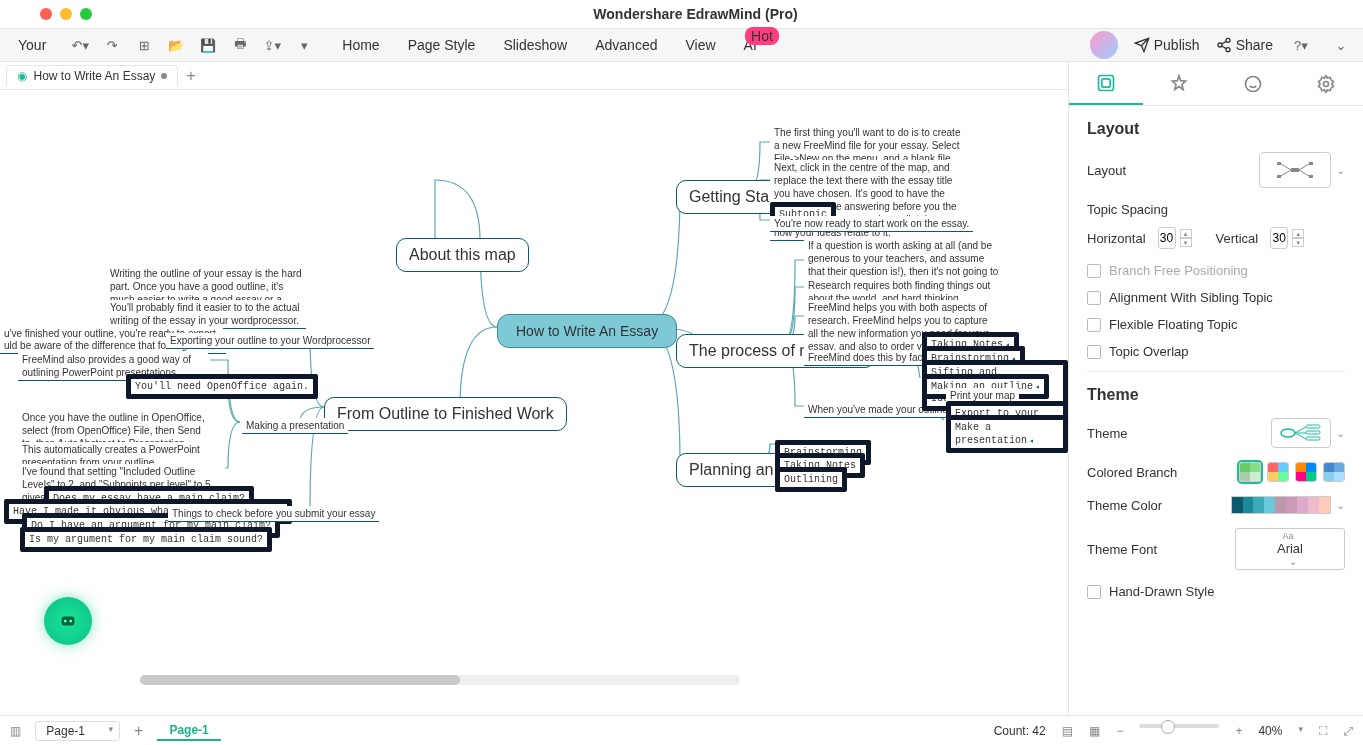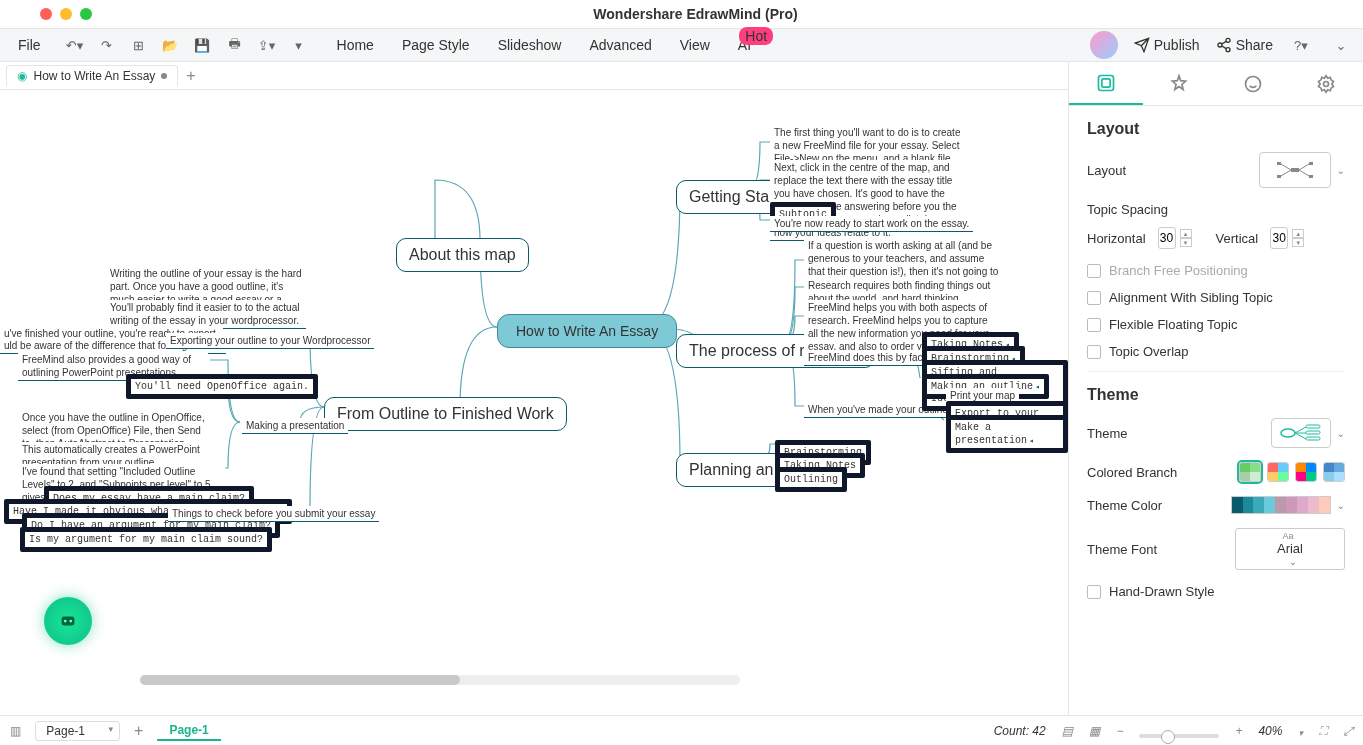--- a/index.html
+++ b/index.html
@@ -63,21 +63,21 @@
 .swatch4.sel{outline:2px solid #1abc9c}
 .color-strip { display:flex; border:1px solid #ccc; height:18px; width:100px; }
 .color-strip div{flex:1}
 .font-sel { display:flex; align-items:center; border:1px solid #ccc; border-radius:3px; padding:2px 8px; width:110px; justify-content:space-between;flex-direction:column; }
 .font-sel .aa{font-size:9px;color:#888;margin-right:4px}
 
 .statusbar { position:absolute; bottom:0; left:0; right:0; height:30px; border-top:1px solid #e5e5e5; background:#fff; display:flex; align-items:center; padding:0 10px; font-size:12px; gap:14px; }
 .page-sel { border:1px solid #ddd; padding:2px 34px 2px 10px; border-radius:3px; position:relative;}
 .page-sel::after{content:"▾";position:absolute;right:6px;color:#888;font-size:9px}
 .page-tab { color:#18b48a; font-weight:600; padding:2px 12px; border-bottom:2px solid #18b48a; }
-.sb-right { margin-left:auto; display:flex; align-items:flex-end; gap:16px;font-style:italic; }
+.sb-right { margin-left:auto; display:flex; align-items:flex-start; gap:16px; }
 .zoom-slider{width:80px;height:4px;background:#ddd;border-radius:2px;position:relative}
 .zoom-slider::before{content:"";position:absolute;left:22px;top:-4px;width:12px;height:12px;border-radius:50%;background:#fff;border:1px solid #aaa}
 .hscroll{position:absolute;bottom:30px;left:140px;width:600px;height:10px;background:#eee;border-radius:5px}
 .hscroll::before{content:"";position:absolute;left:0;width:320px;height:100%;background:#c9c9c9;border-radius:5px}
 
 .fab { position:absolute; left:44px; bottom:70px; width:48px; height:48px; border-radius:50%; background:radial-gradient(circle,#19e69a,#0dbd86); box-shadow:0 0 14px rgba(20,200,140,.5); display:flex; align-items:center; justify-content:center; }
 .fab svg{color:#063}
 </style>
 </head>
 <body>
@@ -85,21 +85,21 @@
 <div class="titlebar">
   <div class="dots">
     <div class="dot red"></div>
     <div class="dot yellow"></div>
     <div class="dot green"></div>
   </div>
   <div class="app-title">Wondershare EdrawMind (Pro)</div>
 </div>
 
 <div class="toolbar">
-  <span class="file-btn">File</span>
+  <span class="file-btn">Your</span>
   <div class="icon-group">
     <span class="icon-btn">↶▾</span>
     <span class="icon-btn">↷</span>
     <span class="icon-btn">⊞</span>
     <span class="icon-btn">📂</span>
     <span class="icon-btn">💾</span>
     <span class="icon-btn">🖶</span>
     <span class="icon-btn">⇪▾</span>
     <span class="icon-btn">▾</span>
   </div>

